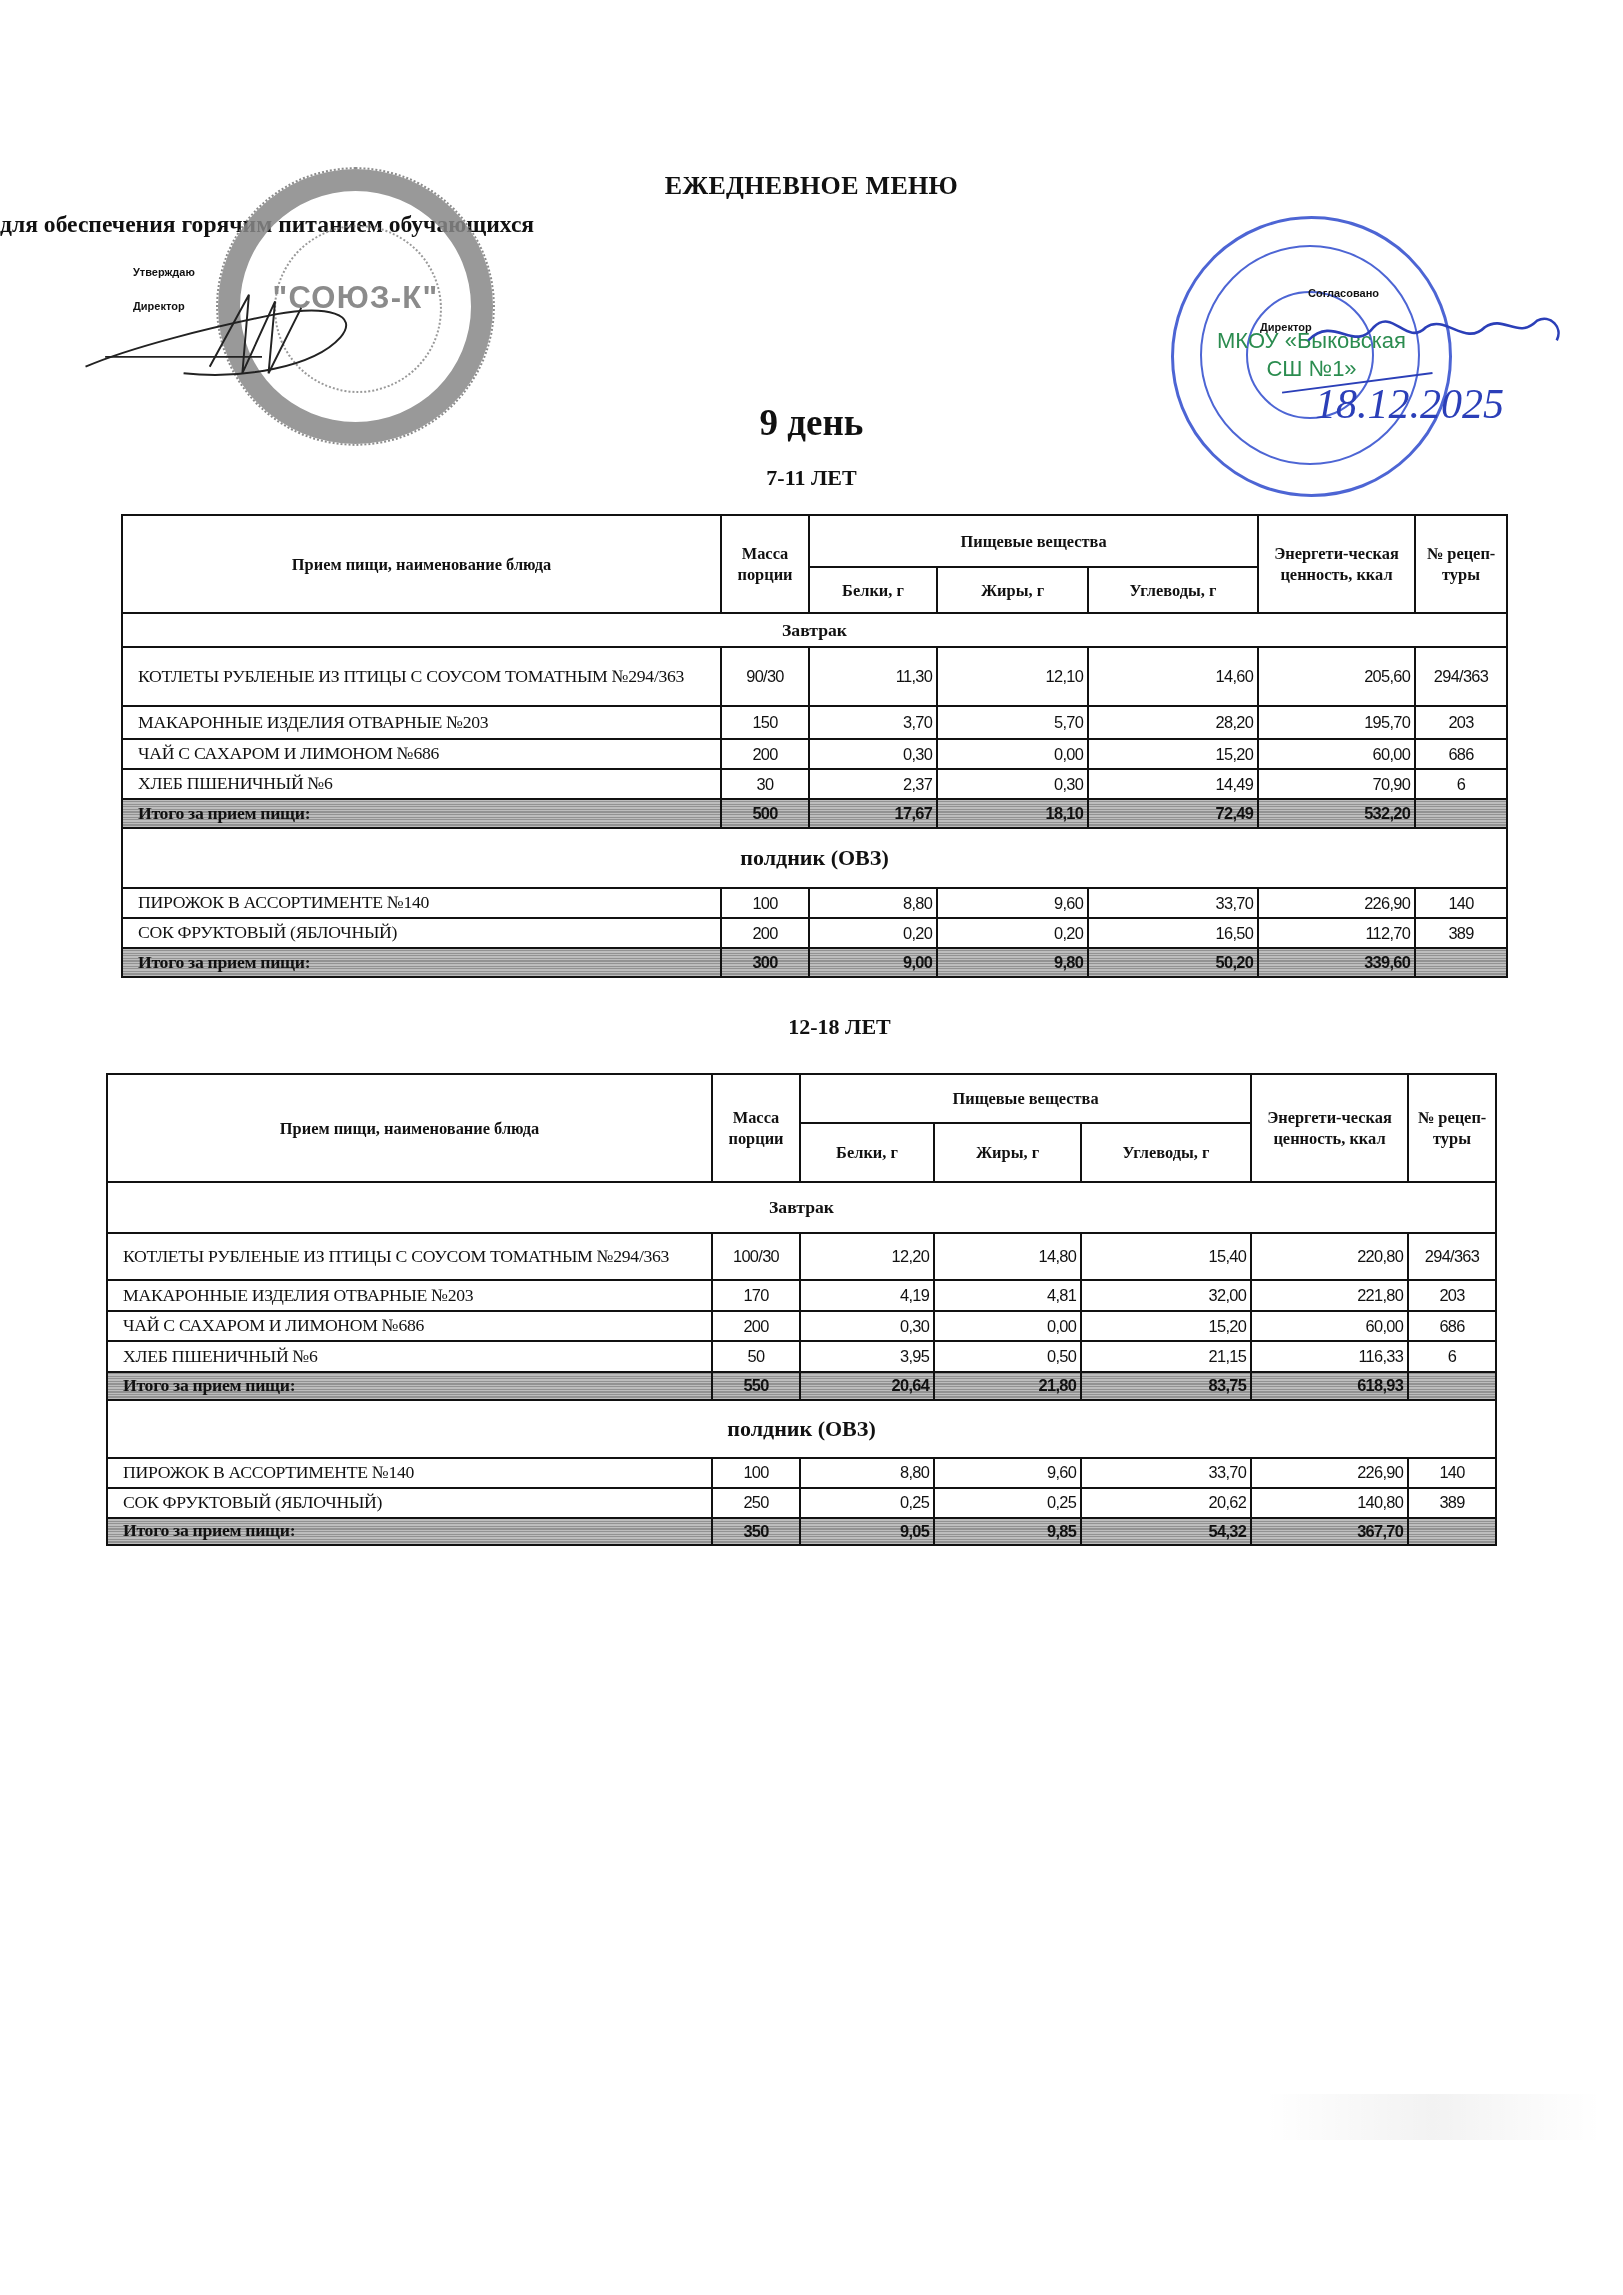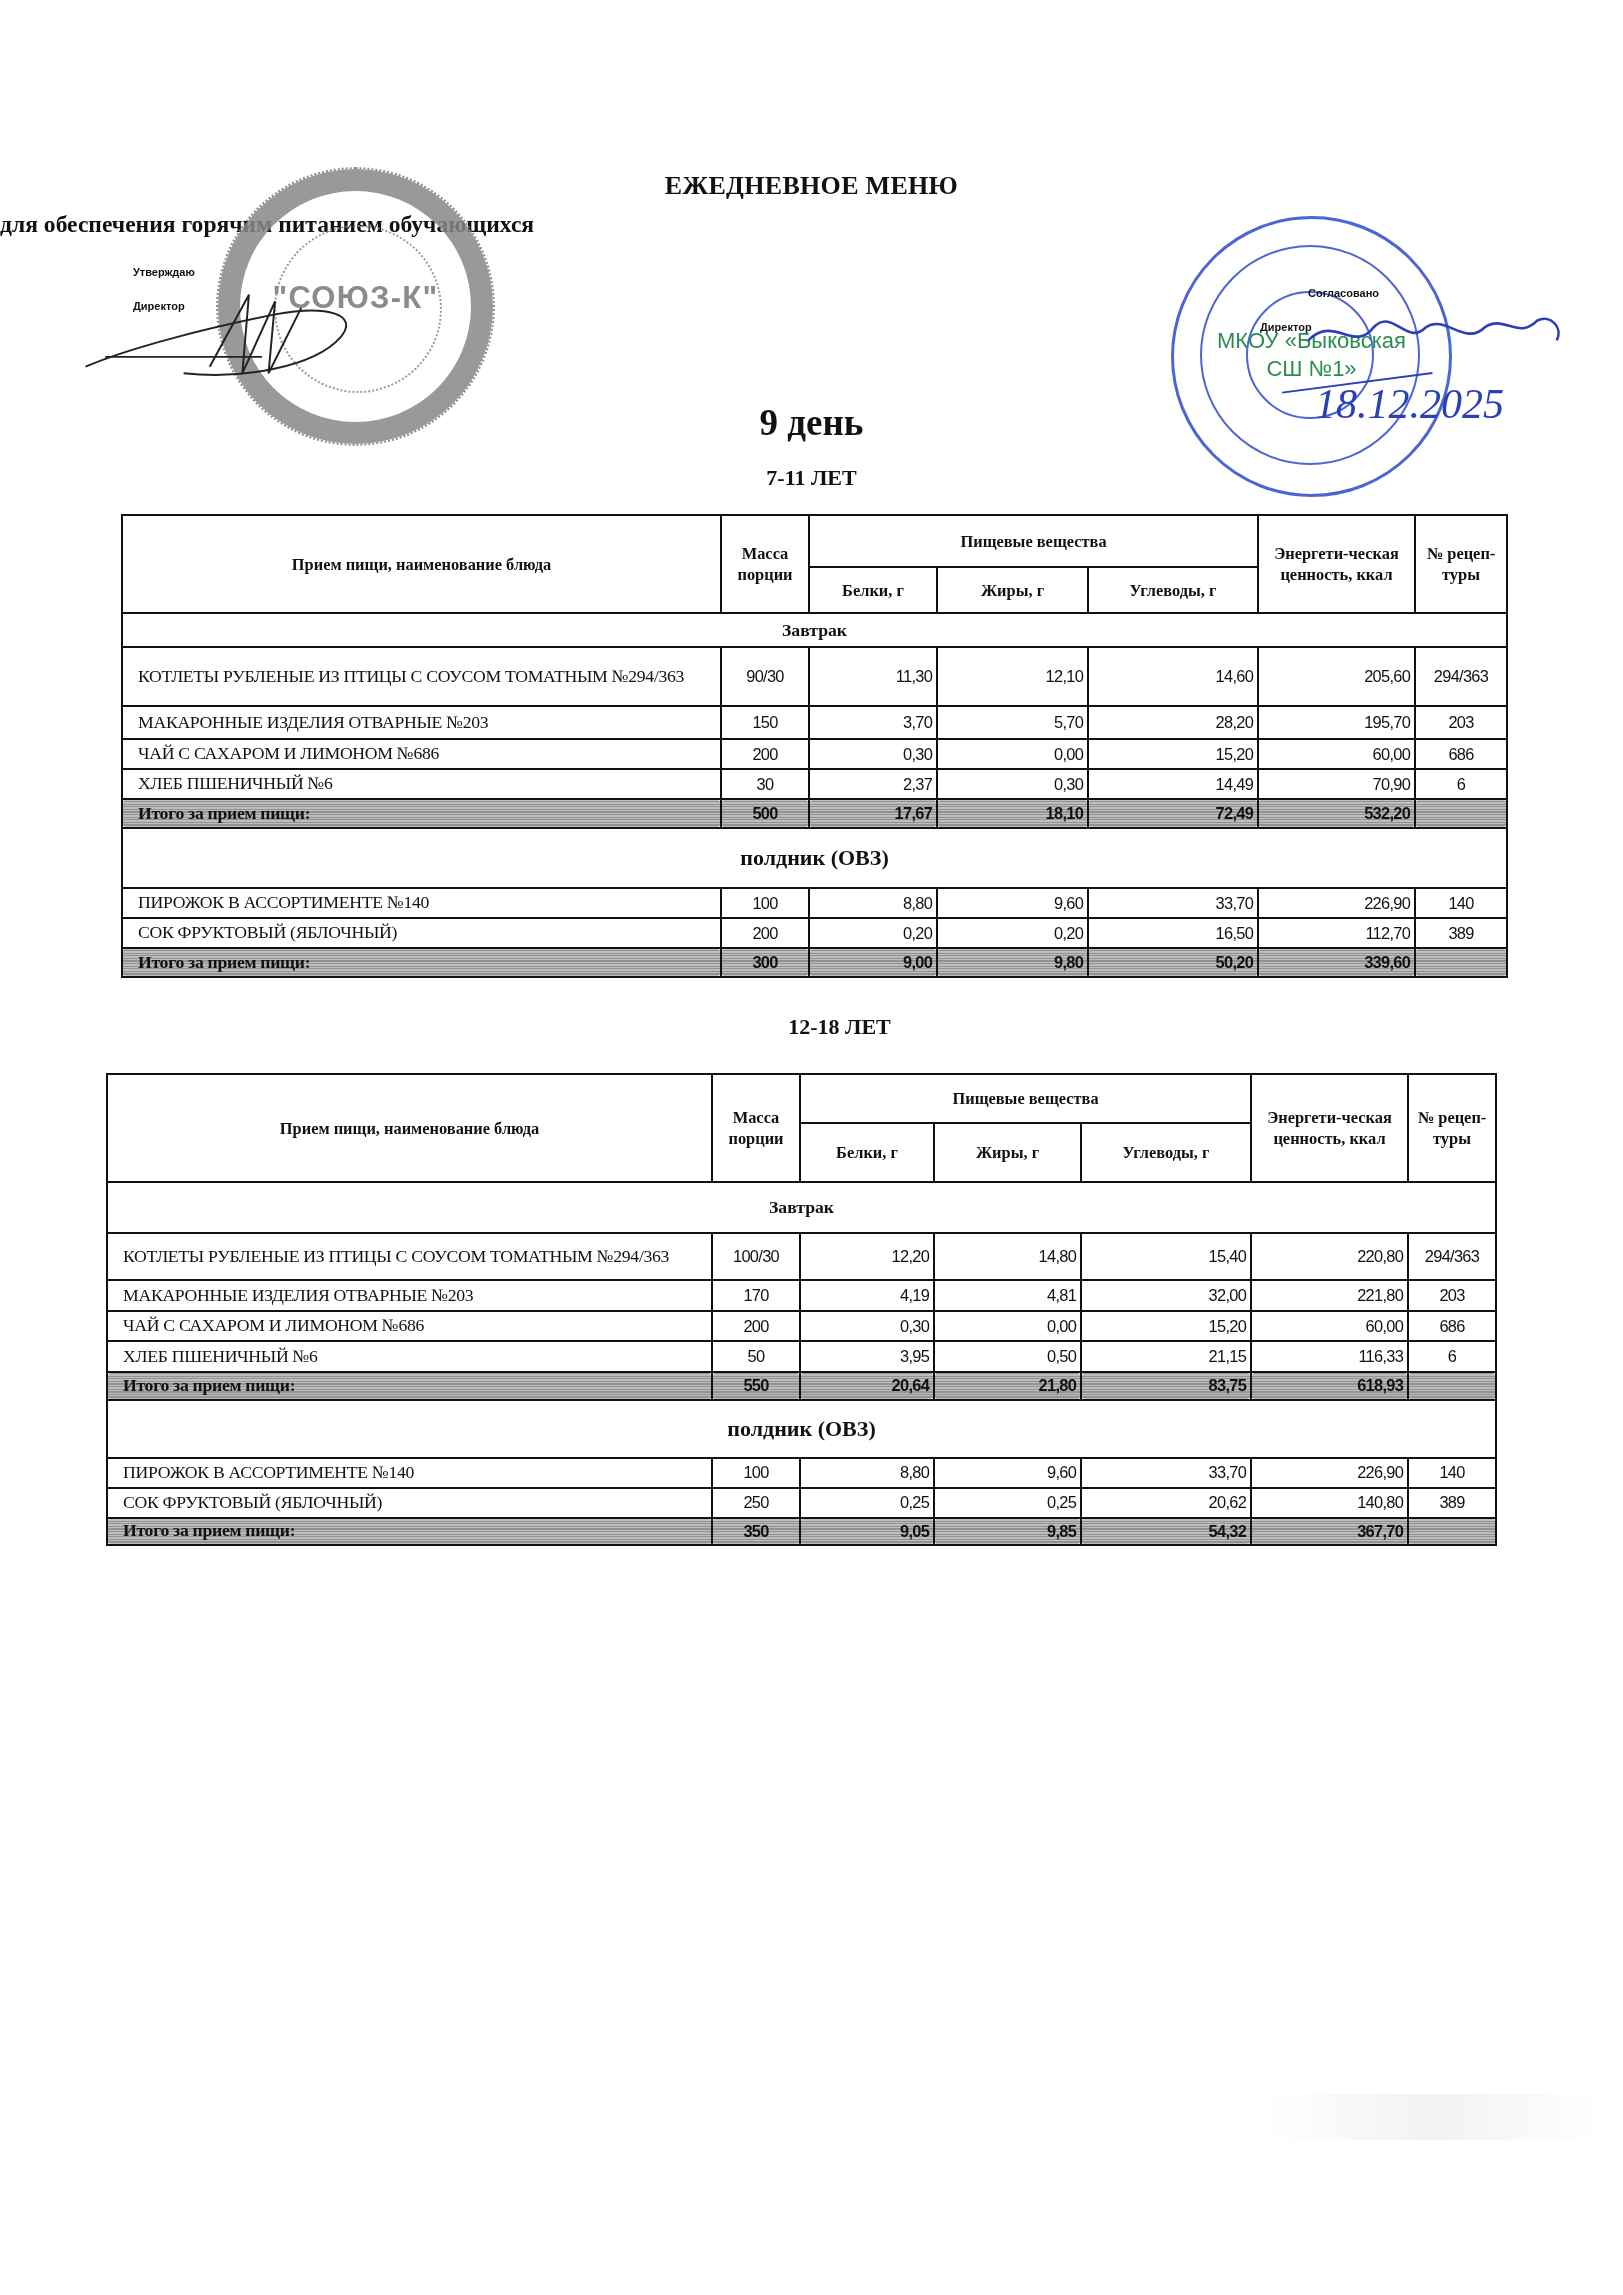--- a/index.html
+++ b/index.html
@@ -102,21 +102,20 @@
   }
   table.menu tr.section td {
     border-left: 2px solid #111; border-right: 2px solid #111;
     text-align: center; font-weight: bold; font-size: 17.7px;
   }
   table.menu tr.section.big td { font-size: 22px; }
   table.menu tr.total td {
     background-color: #9a9a9a;
     background-image: repeating-linear-gradient(0deg, rgba(255,255,255,0.35) 0 1.3px, rgba(0,0,0,0.05) 1.3px 2.6px);
     font-weight: bold;
-    border-radius: 6px;
   }
   table.menu tr.total td.dish { font-family: "Liberation Serif", serif; }
 
   .scan-smudge {
     left: 1263px; top: 2094px; width: 340px; height: 46px;
     background: linear-gradient(90deg, rgba(0,0,0,0) 0%, rgba(0,0,0,0.05) 50%, rgba(0,0,0,0.0) 100%);
   }
 </style>
 </head>
 <body>

